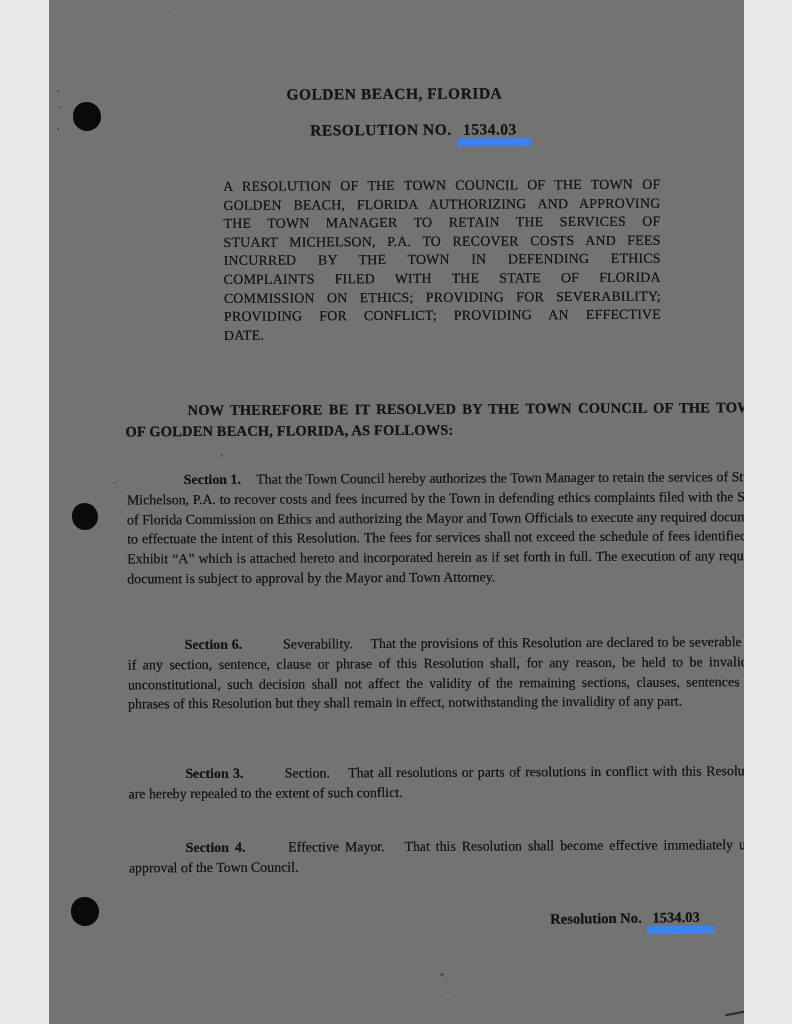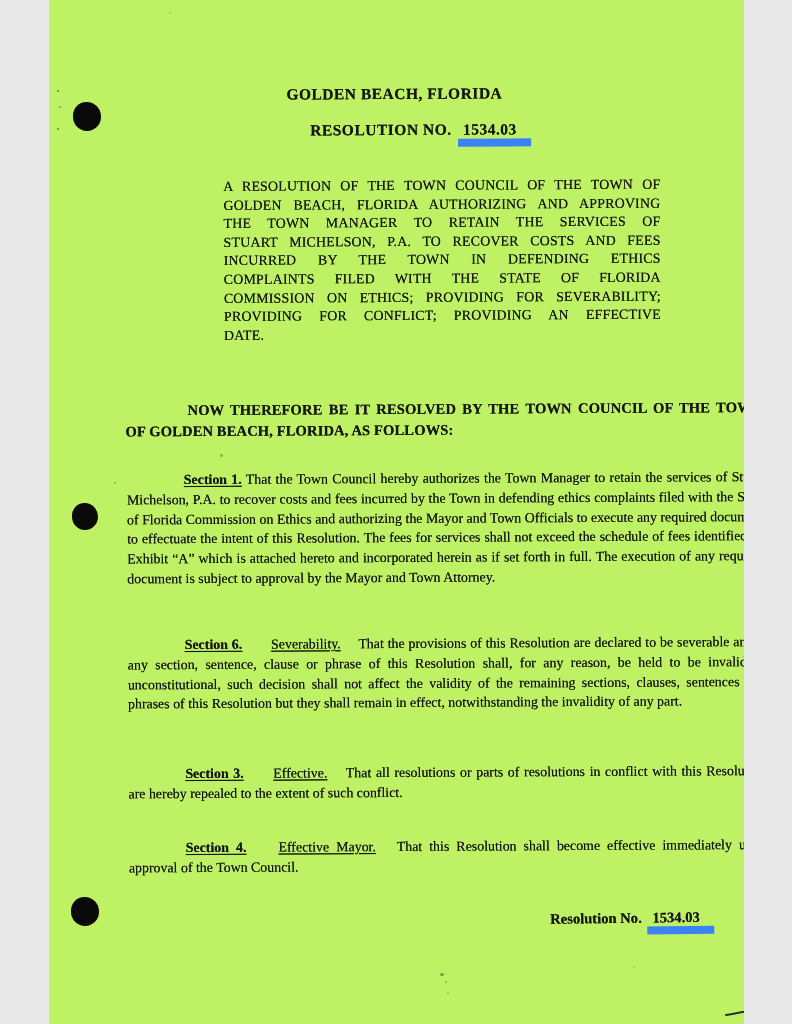--- a/index.html
+++ b/index.html
@@ -1,21 +1,21 @@
 <!DOCTYPE html>
 <html><head>
 <meta charset="utf-8">
 <style>
   html, body { margin: 0; padding: 0; background: #e8e8e8; }
   .page {
     position: relative;
     width: 695px;
     height: 1024px;
     margin: 0 auto;
-    background: #bef264;
+    background: #737373;
     overflow: hidden;
     font-family: "Liberation Serif", serif;
     color: #161616;
   }
   .doc-content {
     position: absolute;
     inset: 0;
     transform: rotate(-0.3deg);
     transform-origin: 50% 50%;
     text-shadow: 0 0 0.6px rgba(25,25,25,0.85);
@@ -87,25 +87,24 @@
     text-align: justify;
     text-indent: 57px;
     margin: 0;
   }
   .sec-1 { top: 469px; }
   .sec-2 { top: 634px; }
   .sec-3 { top: 763px; }
   .sec-4 { top: 837px; }
   .sec-label {
     font-weight: bold;
-    text-decoration: underline;
     text-underline-offset: 2px;
+    margin-right: 12px;
   }
   .sec-subtitle {
-    text-decoration: underline;
     text-underline-offset: 2px;
     margin-right: 14px;
     margin-left: 25px;
   }
   
   .footer-line {
     position: absolute;
     left: 499px;
     top: 911px;
     font-weight: bold;
@@ -194,21 +193,21 @@
     </p>
 
     <p class="section-para sec-2">
       <span class="sec-label">Section 6.</span>
       <span class="sec-subtitle">Severability.</span>
       <span>That the provisions of this Resolution are declared to be severable and if any section, sentence, clause or phrase of this Resolution shall, for any reason, be held to be invalid or unconstitutional, such decision shall not affect the validity of the remaining sections, clauses, sentences and phrases of this Resolution but they shall remain in effect, notwithstanding the invalidity of any part.</span>
     </p>
 
     <p class="section-para sec-3">
       <span class="sec-label">Section 3.</span>
-      <span class="sec-subtitle">Effective.</span>
+      <span class="sec-subtitle">Section.</span>
       <span>That all resolutions or parts of resolutions in conflict with this Resolution are hereby repealed to the extent of such conflict.</span>
     </p>
 
     <p class="section-para sec-4">
       <span class="sec-label">Section 4.</span>
       <span class="sec-subtitle">Effective Mayor.</span>
       <span>That this Resolution shall become effective immediately upon approval of the Town Council.</span>
     </p>
 
     <div class="footer-line">

